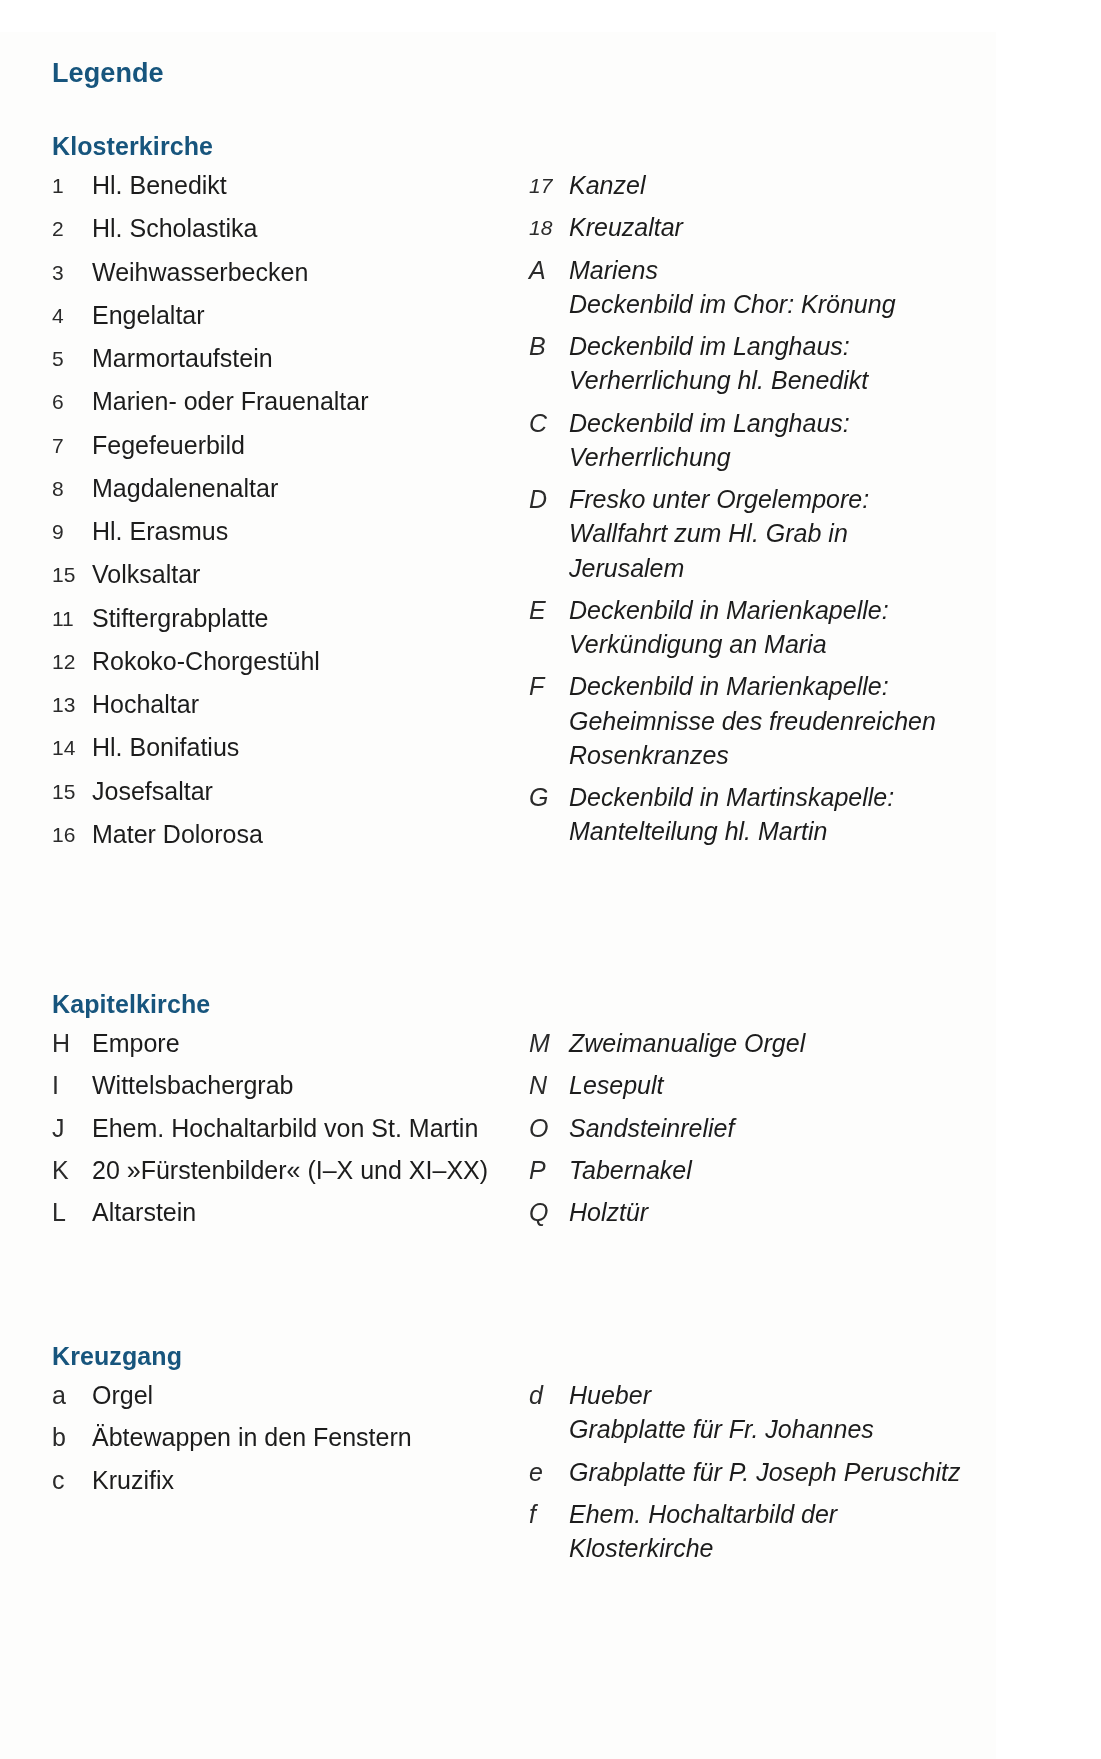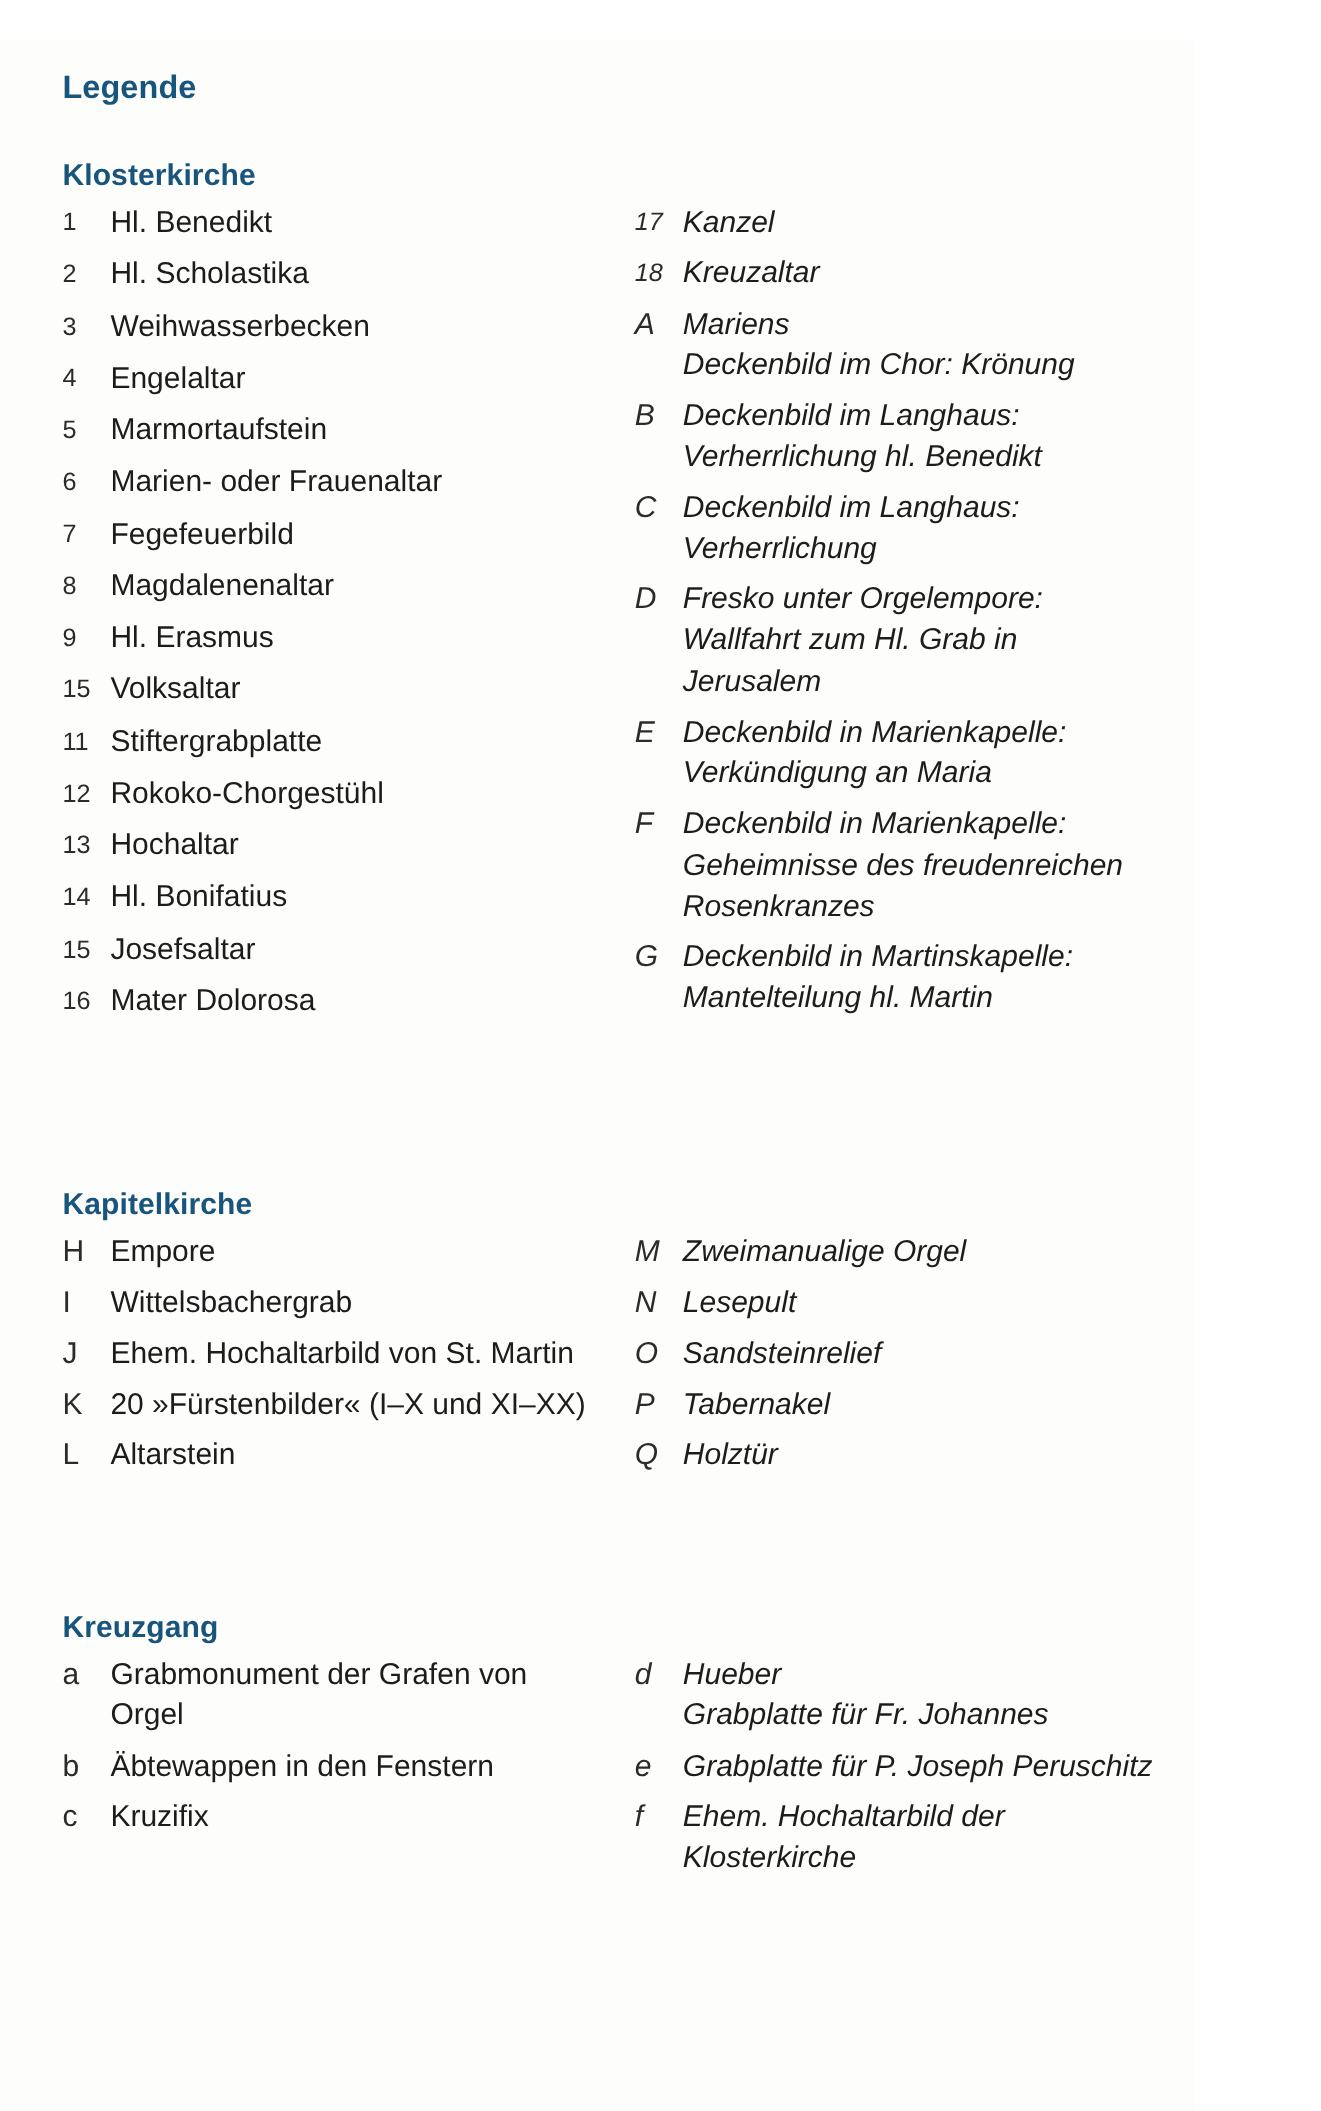--- a/index.html
+++ b/index.html
@@ -329,21 +329,20 @@
         </div>
       </div>
   </div>
 
   <div class="section" id="section-2" style="top:1310px;">
     <div class="section-title">Kreuzgang</div>
     <div class="col col-left" id="s2-left">
         <div class="entry">
           <span class="marker alpha">a</span>
           <span class="label">
-            <span class="line">Grabmonument der Grafen von</span>
             <span class="line">Orgel</span>
           </span>
         </div>
         <div class="entry">
           <span class="marker alpha">b</span>
           <span class="label">
             <span class="line">Äbtewappen in den Fenstern</span>
           </span>
         </div>
         <div class="entry">

